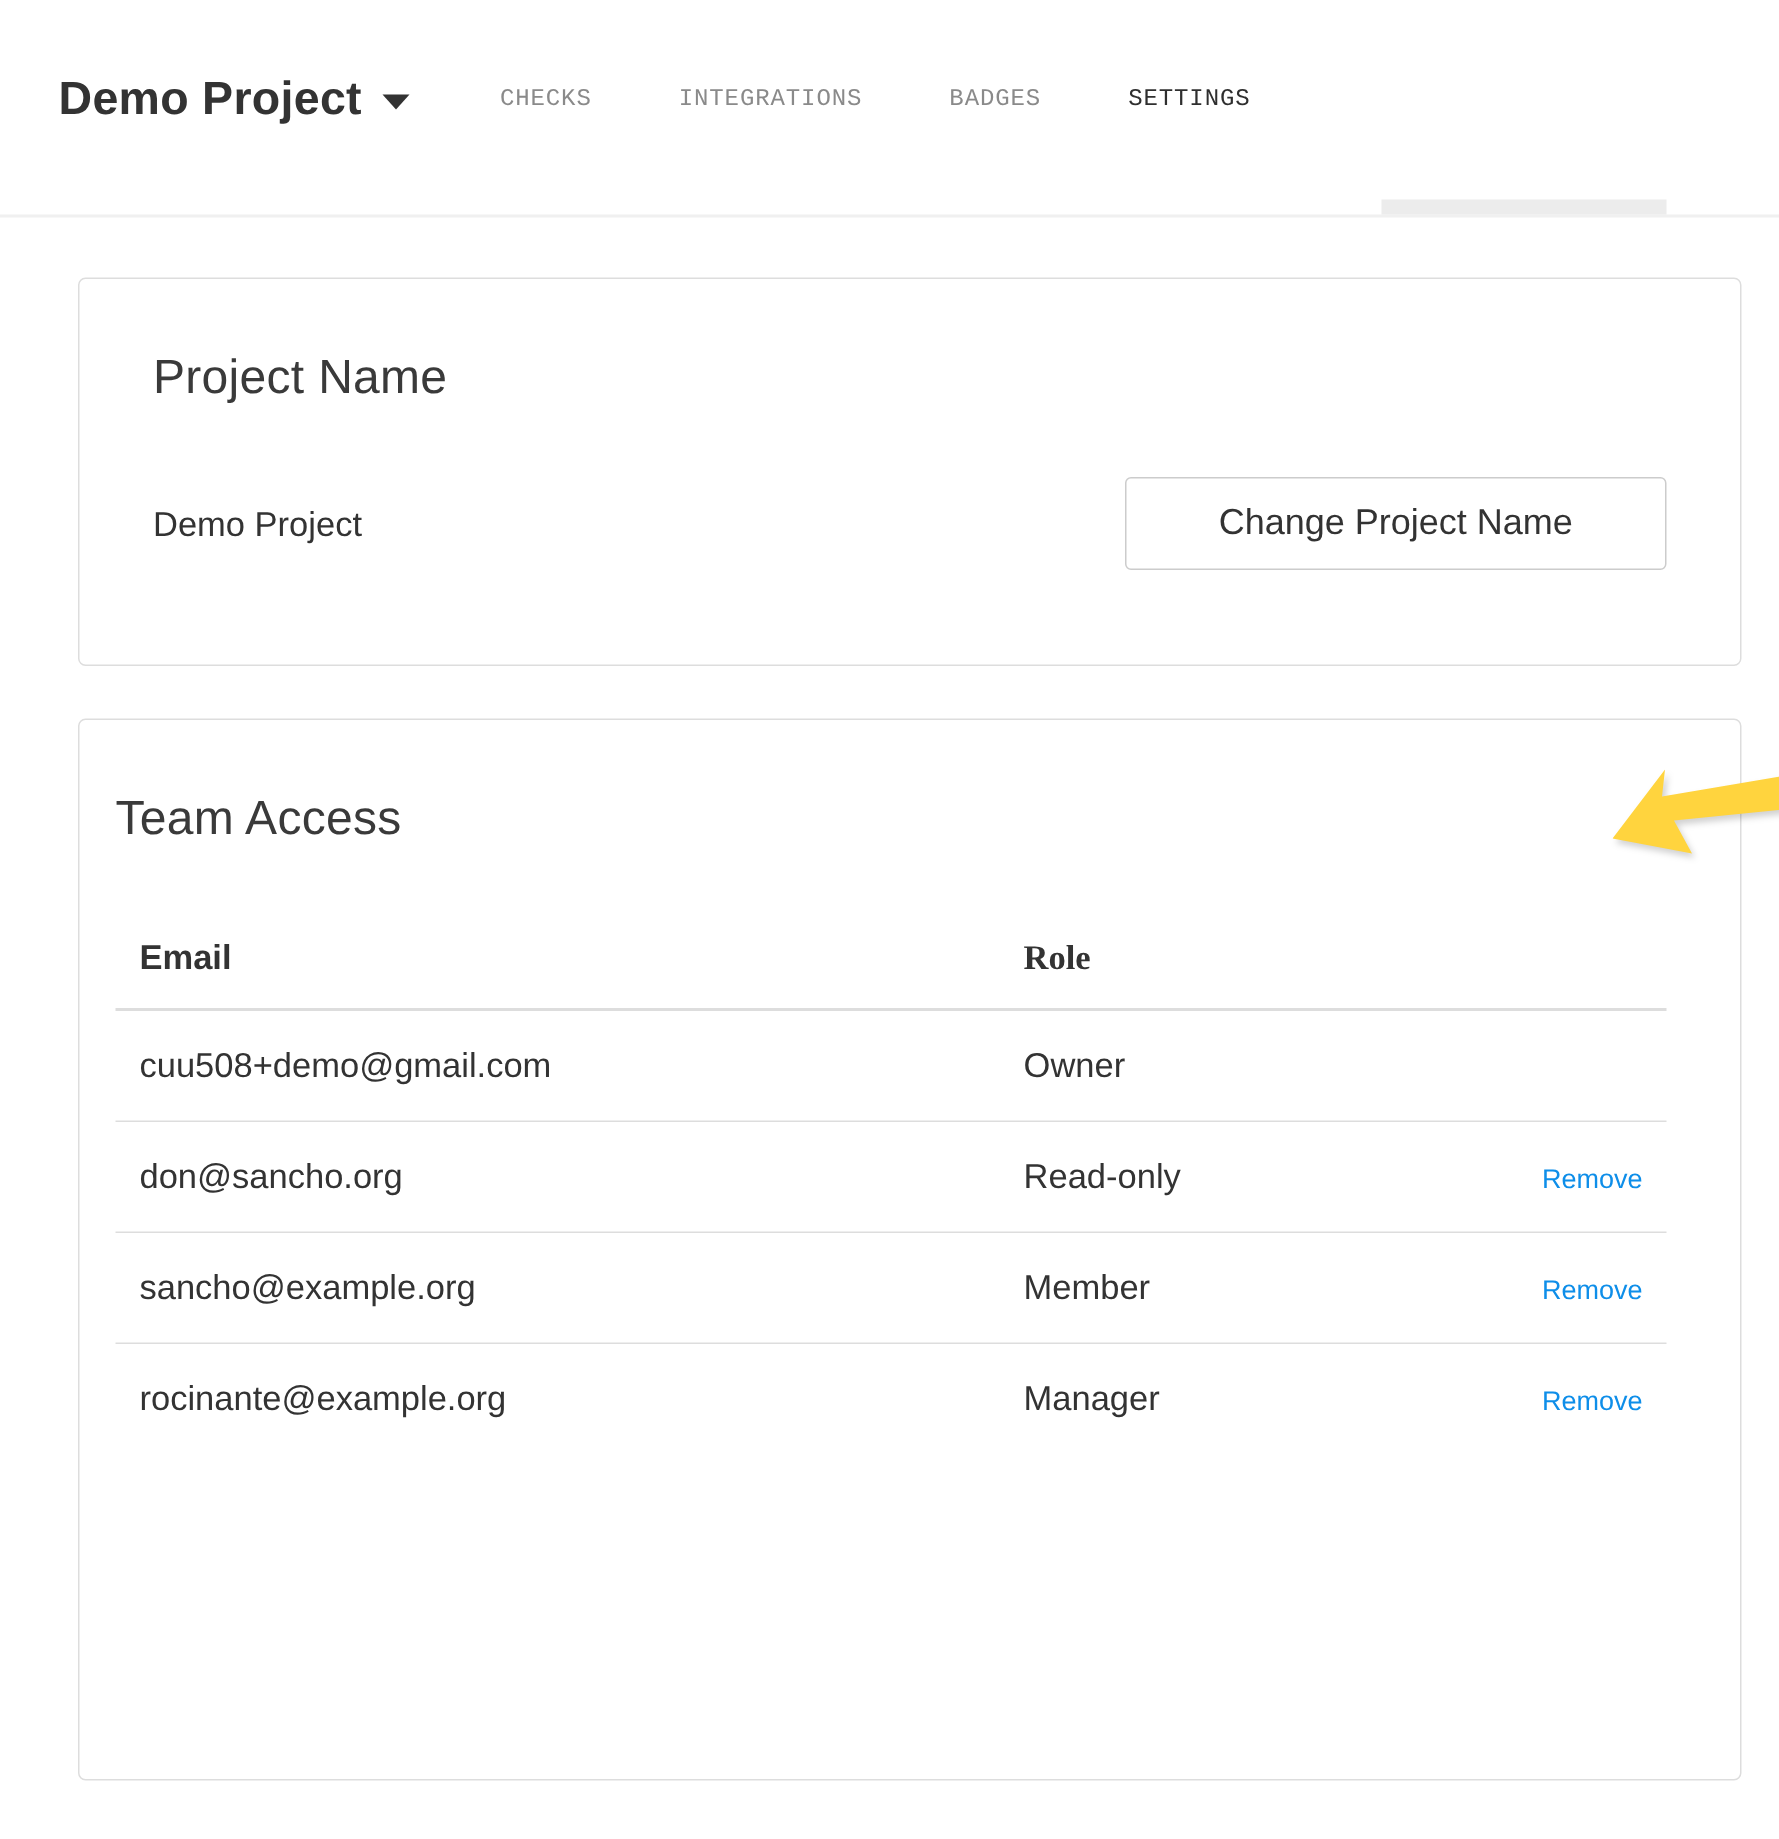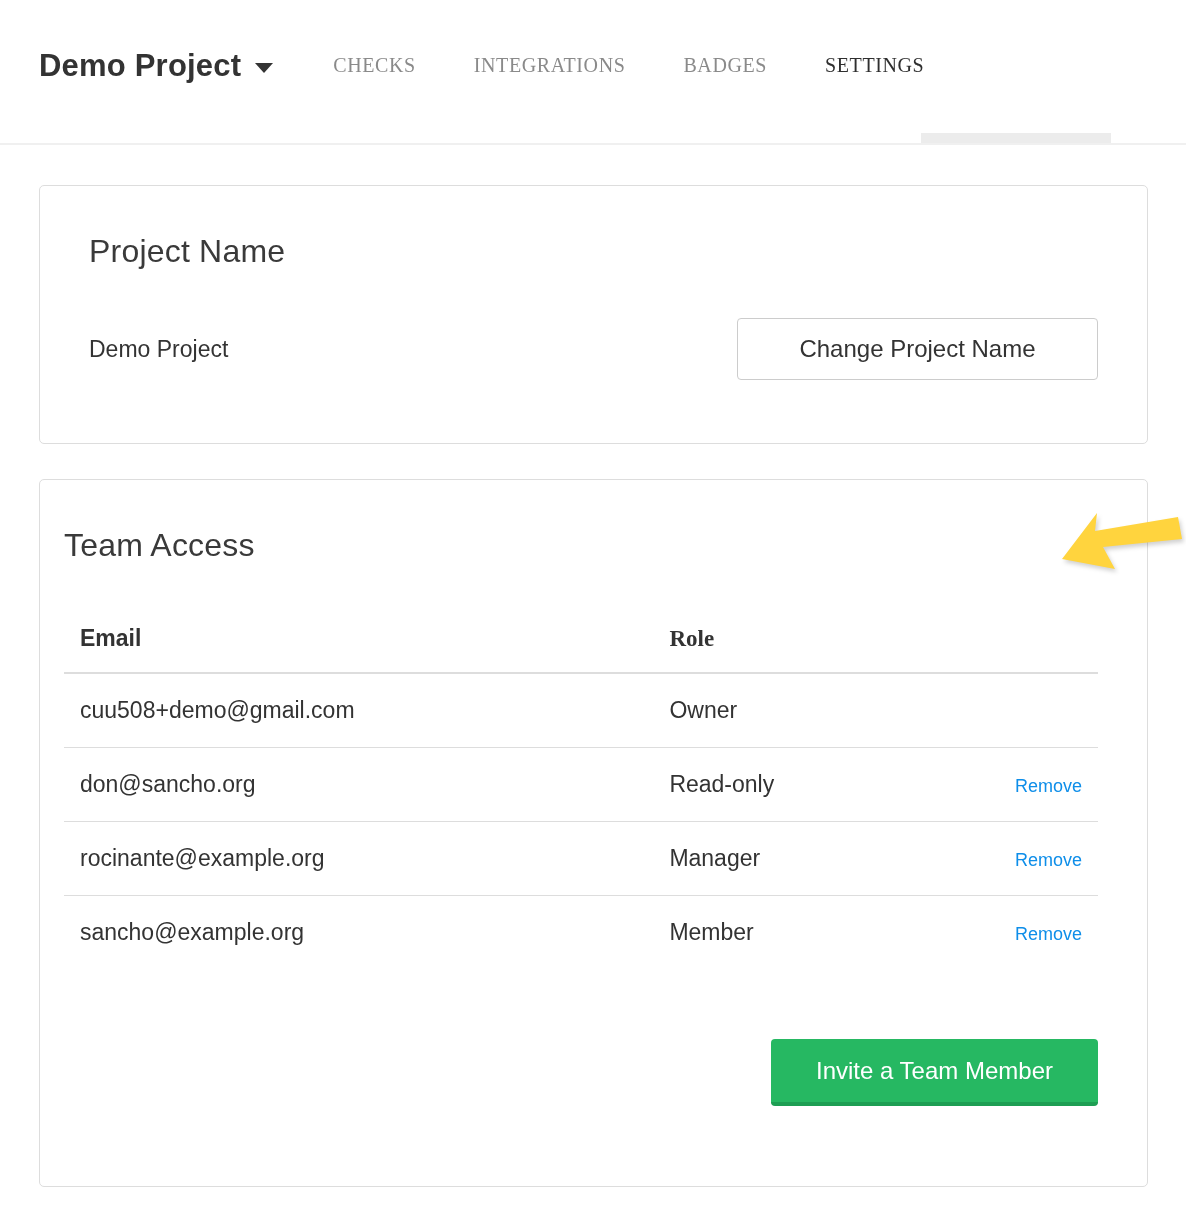--- a/index.html
+++ b/index.html
@@ -45,43 +45,43 @@
     border-top: 10px solid #333;
     margin-left: 14px;
     margin-top: 4px;
   }
   .nav-tabs {
     display: flex;
     align-items: center;
     margin-left: 60px;
   }
   .nav-tab {
-    font-size: 20px;
+    font-size: 16px;
     letter-spacing: 0.6px;
     color: #8a8a8a;
     margin-right: 58px;
     background: none; border: none;
-    font-family: Liberation Serif, serif;
+    font-family: Liberation Mono, monospace;
     cursor: pointer;
     white-space: nowrap;
   }
   .nav-tab.active { color: #2f2f2f; }
   .active-tab-indicator {
     position: absolute;
     left: 921px;
     bottom: 0;
     width: 190px;
     height: 10px;
     background: #ececec;
   }
 
   
   .card {
     position: absolute;
-    left: 39px;
+    left: 52px;
     width: 1109px;
     background: #fff;
     border: 1px solid #ddd;
     border-radius: 5px;
     padding: 47px 49px;
   }
   .card-title {
     font-size: 32px;
     font-weight: 400;
     color: #3a3a3a;
@@ -227,32 +227,29 @@
         <td class="cell-actions"></td>
       </tr>
       <tr>
         <td>don@sancho.org</td>
         <td>Read-only</td>
         <td class="cell-actions">
           <a class="remove-link">Remove</a>
         </td>
       </tr>
       <tr>
+        <td>sancho@example.org</td>
+        <td>Member</td>
+        <td class="cell-actions">
+          <a class="remove-link">Remove</a>
+        </td>
+      </tr>
+      <tr>
         <td>rocinante@example.org</td>
         <td>Manager</td>
         <td class="cell-actions">
           <a class="remove-link">Remove</a>
         </td>
       </tr>
-      <tr>
-        <td>sancho@example.org</td>
-        <td>Member</td>
-        <td class="cell-actions">
-          <a class="remove-link">Remove</a>
-        </td>
-      </tr>
     </tbody>
   </table>
 
-  <div class="invite-row">
-    <button class="btn-primary">Invite a Team Member</button>
-  </div>
 </section>
 
 </body></html>

